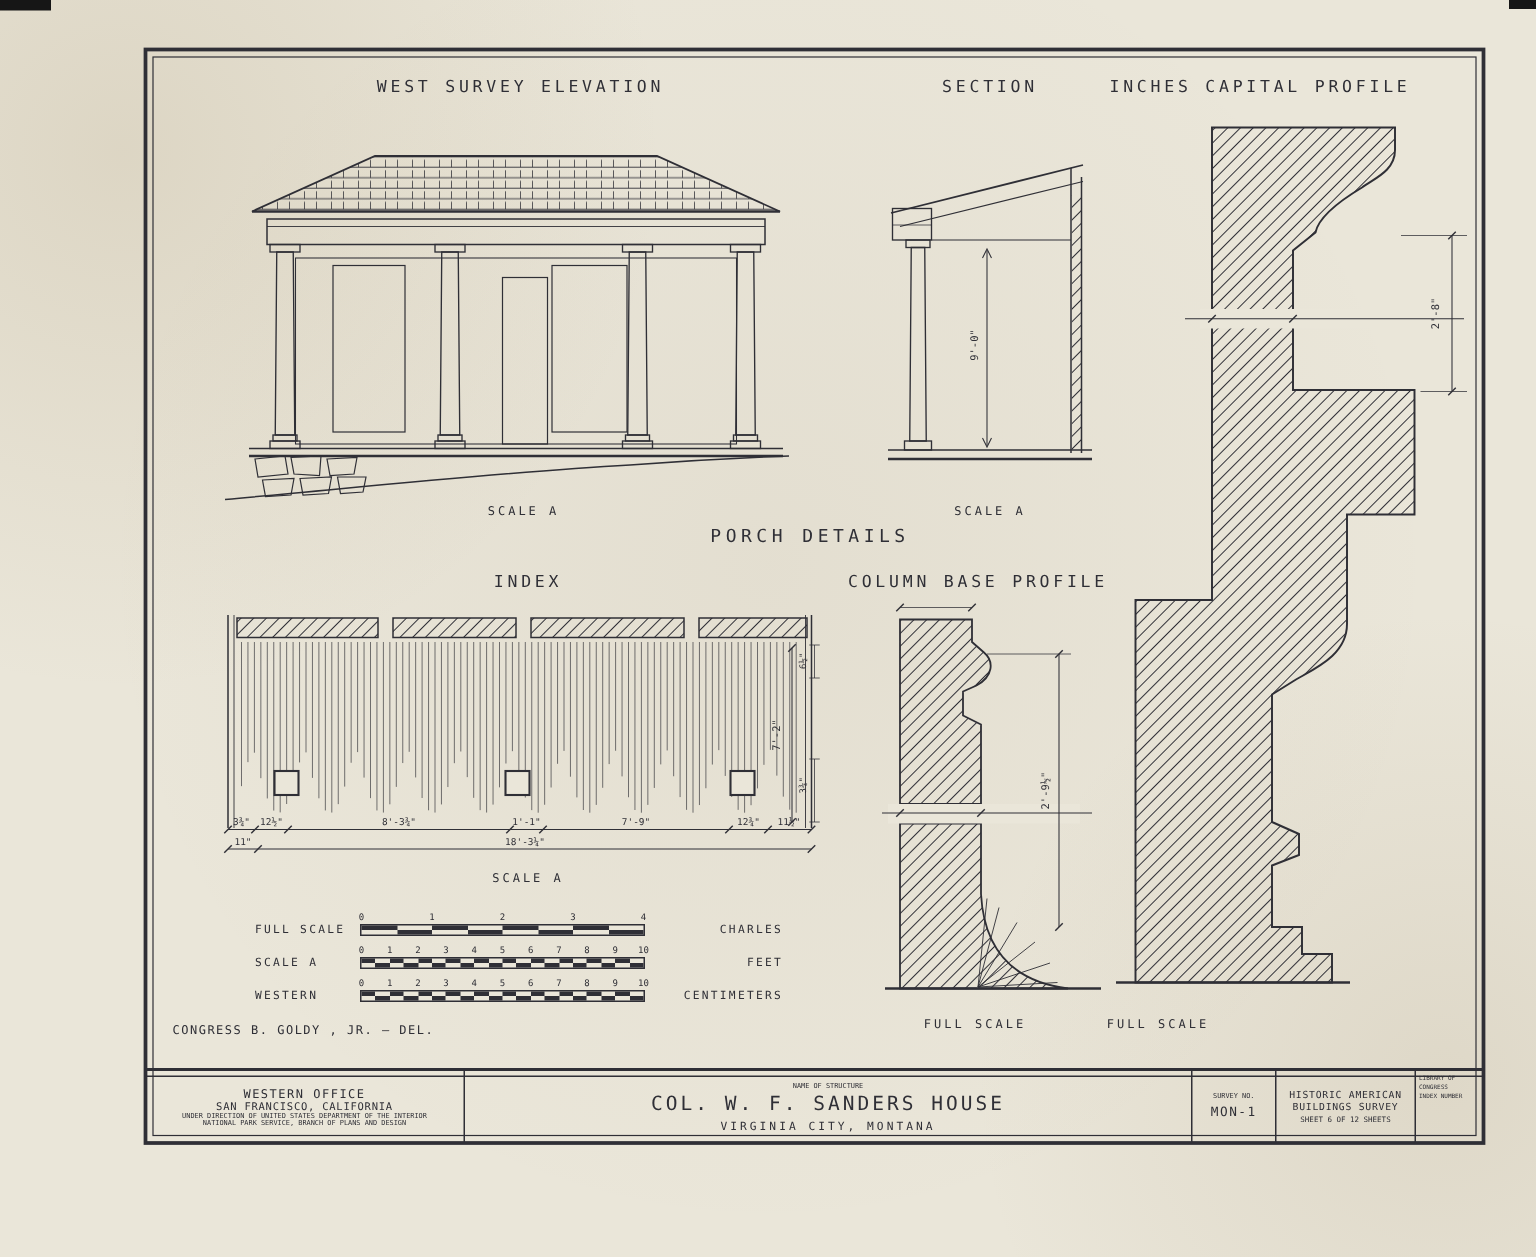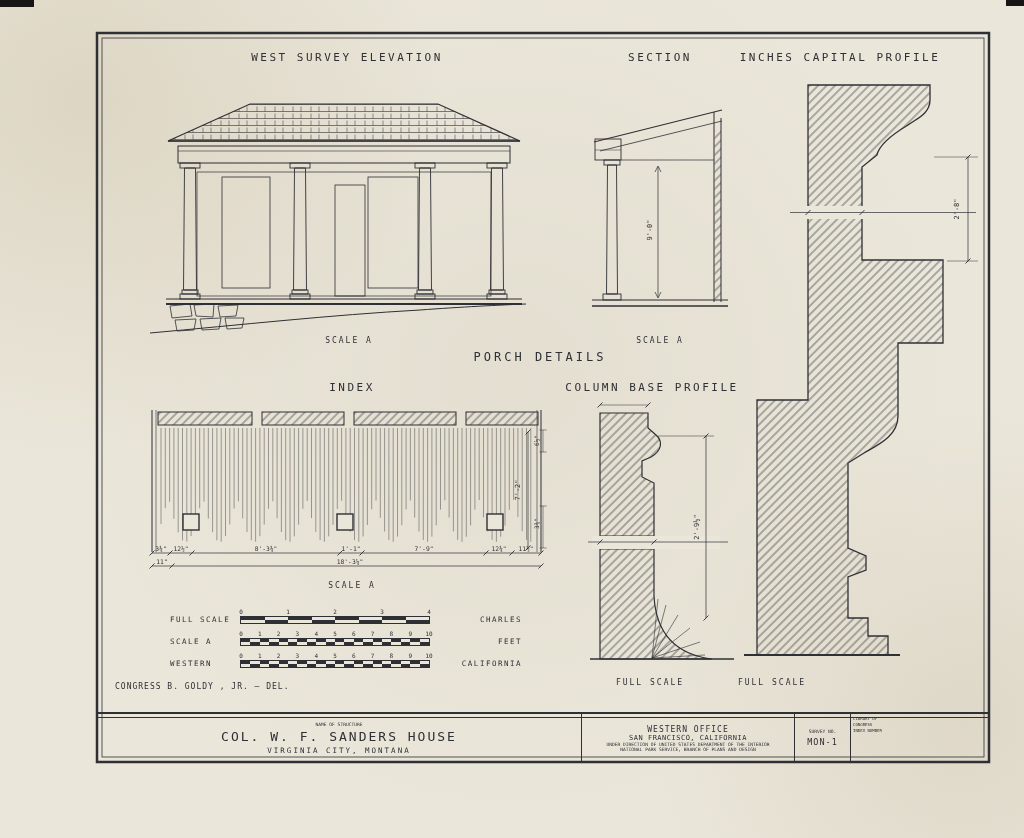--- a/index.html
+++ b/index.html
@@ -407,40 +407,45 @@
         <div class="num" style="left: 37.6px;">2</div>
         <div class="num" style="left: 56.4px;">3</div>
         <div class="num" style="left: 75.2px;">4</div>
         <div class="num" style="left: 94px;">5</div>
         <div class="num" style="left: 112.8px;">6</div>
         <div class="num" style="left: 131.6px;">7</div>
         <div class="num" style="left: 150.4px;">8</div>
         <div class="num" style="left: 169.2px;">9</div>
         <div class="num" style="left: 188px;">10</div>
       </div>
-    <div class="sunit">CALIFORNIA</div>
+    <div class="sunit">CENTIMETERS</div>
   </div>
 
   <div class="lbl credit" style="left:115px;top:682px;">CONGRESS B. GOLDY , JR. — DEL.</div>
 
   <div class="tb">
-    <div class="tb-cell c2">
-      <div class="nos">NAME OF STRUCTURE</div>
-      <div class="sname">COL. W. F. SANDERS HOUSE</div>
-      <div class="sloc">VIRGINIA CITY, MONTANA</div>
-    </div>
     <div class="tb-cell c1">
       <div class="office1">WESTERN OFFICE</div>
       <div class="office2">SAN FRANCISCO, CALIFORNIA</div>
       <div class="office3">UNDER DIRECTION OF UNITED STATES DEPARTMENT OF THE INTERIOR</div>
       <div class="office3">NATIONAL PARK SERVICE, BRANCH OF PLANS AND DESIGN</div>
     </div>
+    <div class="tb-cell c2">
+      <div class="nos">NAME OF STRUCTURE</div>
+      <div class="sname">COL. W. F. SANDERS HOUSE</div>
+      <div class="sloc">VIRGINIA CITY, MONTANA</div>
+    </div>
     <div class="tb-cell c3">
       <div class="survey-label">SURVEY NO.</div>
       <div class="survey-no">MON-1</div>
+    </div>
+    <div class="tb-cell c4">
+      <div class="habs">HISTORIC AMERICAN</div>
+      <div class="habs">BUILDINGS SURVEY</div>
+      <div class="sheetline">SHEET 6 OF 12 SHEETS</div>
     </div>
     <div class="tb-cell c5">
       <div class="loc">LIBRARY OF CONGRESS</div>
       <div class="loc">INDEX NUMBER</div>
     </div>
   </div>
 
 </div>
 
 </body></html>

